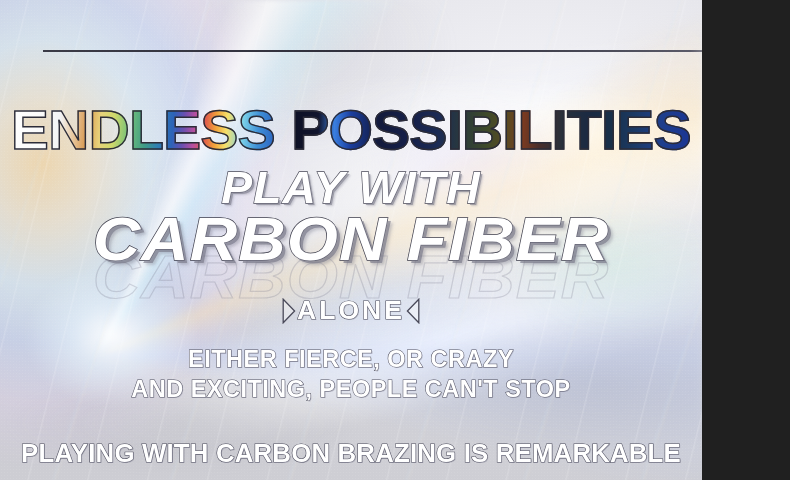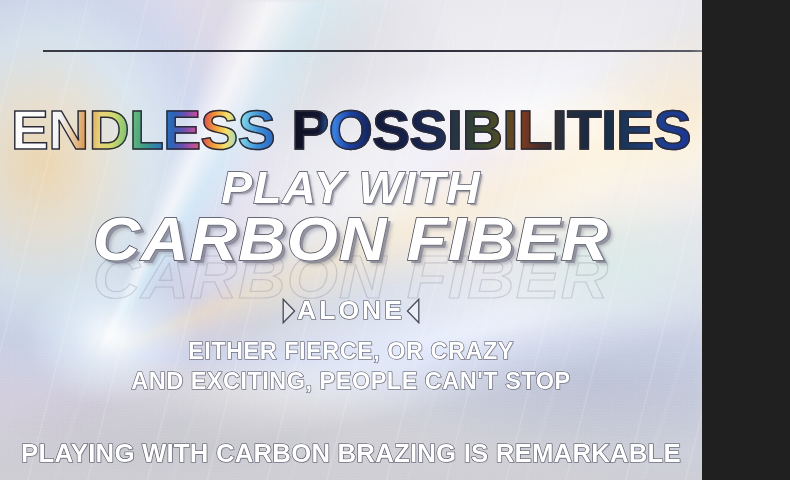--- a/index.html
+++ b/index.html
@@ -326,21 +326,21 @@
     color: #ffffff;
     -webkit-text-stroke: 1.1px #474756;
     paint-order: stroke fill;
     text-shadow: 1px 1px 0 rgba(130,130,148,0.45);
     transform: scaleX(1.02);
   }
 
   
   .body-block {
     position: absolute;
-    top: 336px;
+    top: 344px;
     left: 0;
     width: 100%;
     text-align: center;
   }
   .body-line {
     font-size: 23px;
     line-height: 30px;
     font-weight: 700;
     letter-spacing: 0.5px;
     white-space: nowrap;

